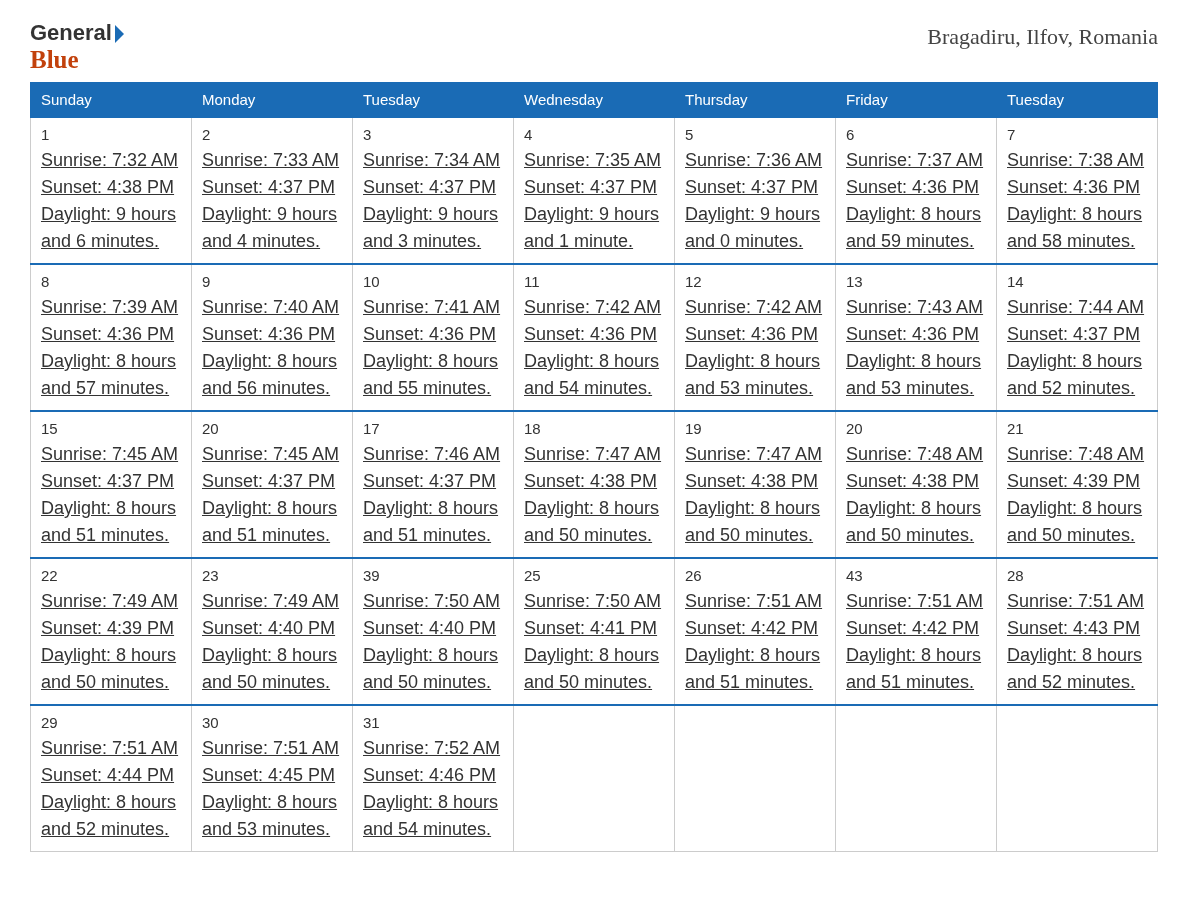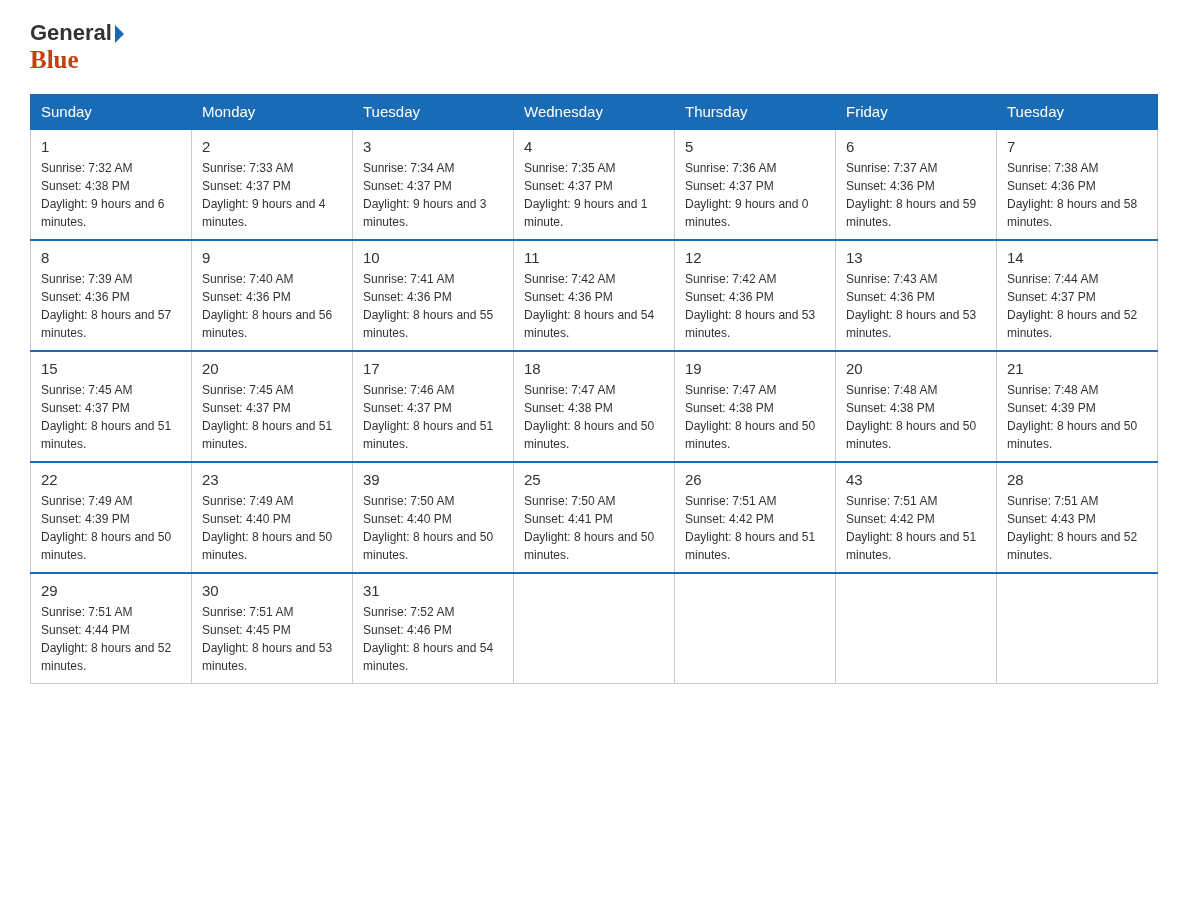--- a/index.html
+++ b/index.html
@@ -7,21 +7,21 @@
       font-family: Arial, sans-serif;
       background: #fff;
       width: 1188px;
       min-height: 918px;
       padding: 20px 30px;
     }
     .header-row {
       display: flex;
       justify-content: space-between;
       align-items: flex-start;
-      margin-bottom: 20px;
+      margin-bottom: 8px;
     }
     .logo-text-general {
       font-size: 22px;
       font-weight: bold;
       color: #333;
       font-family: Arial, sans-serif;
     }
     .logo-text-blue {
       font-size: 25px;
       font-weight: bold;
@@ -90,39 +90,41 @@
       background: #fff;
       border-top: 2px solid #1a6bb5;
     }
     .day-number {
       font-size: 15px;
       font-weight: normal;
       margin-bottom: 4px;
       display: block;
     }
     .day-info {
-      font-size: 12px;
+      font-size: 18px;
       line-height: 1.5;
+      text-decoration: underline;
     }
     .calendar tr td {
       border-top: 2px solid #1a6bb5;
     }
   </style>
 </head>
 <body>
 
 <div class="header-row">
   <div class="logo-wrapper">
     <div class="logo-line1">
       <span class="logo-text-general">General</span>
       <span class="logo-arrow"></span>
     </div>
     <span class="logo-text-blue">Blue</span>
   </div>
   <div class="title-block">
+    <div class="location-title">Bragadiru, Ilfov, Romania</div>
   </div>
 </div>
 
 <table class="calendar">
   <thead>
     <tr>
     <th>Sunday</th>
         <th>Monday</th>
         <th>Tuesday</th>
         <th>Wednesday</th>

